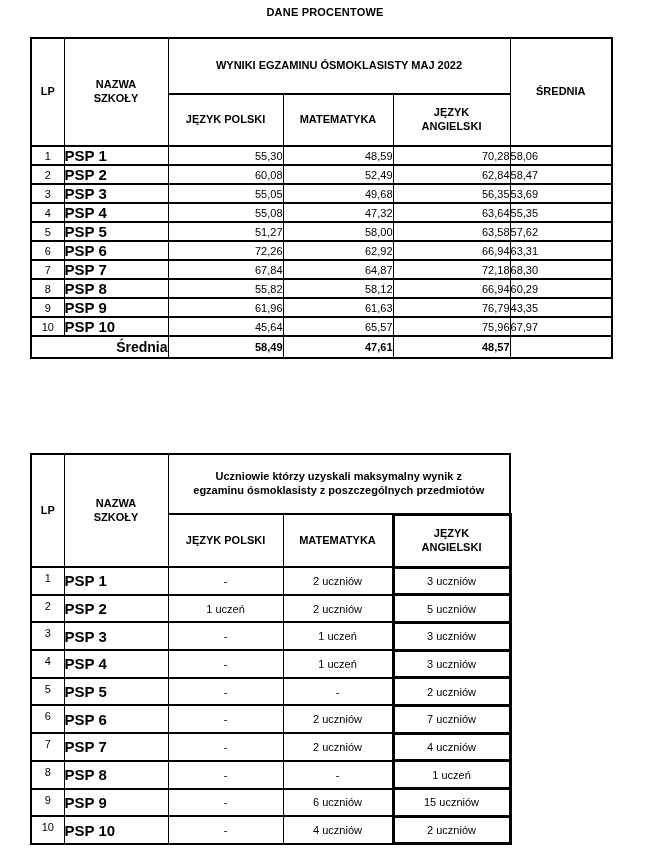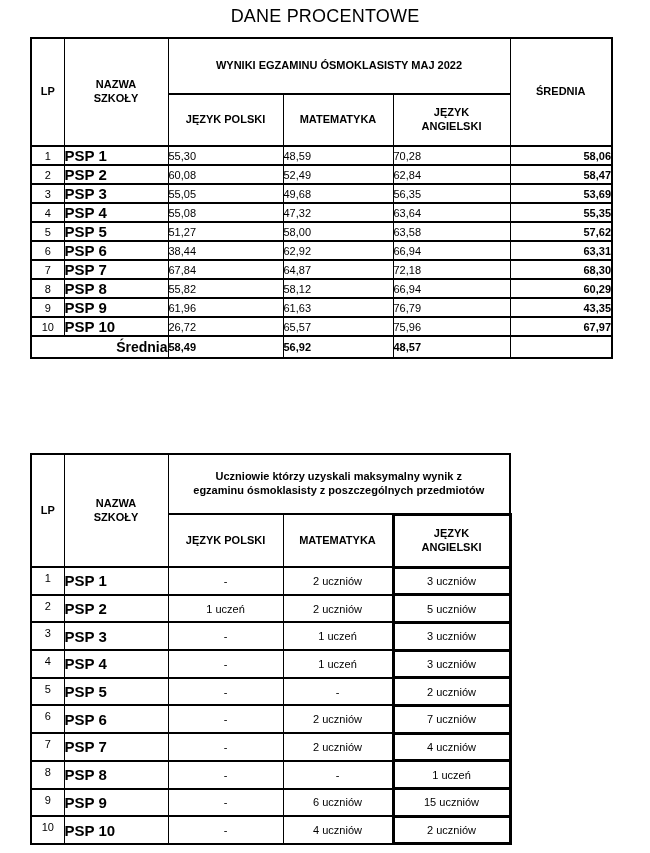--- a/index.html
+++ b/index.html
@@ -3,21 +3,21 @@
 <meta charset="utf-8">
 <style>
   html, body { margin: 0; padding: 0; background: #ffffff; }
   body {
     width: 650px; height: 853px; position: relative;
     font-family: "Liberation Sans", sans-serif;
     color: #000; -webkit-font-smoothing: antialiased;
   }
   .page-title {
     position: absolute; top: 6px; left: 0; width: 650px;
-    text-align: center; font-weight: normal; font-size: 18px; letter-spacing: .2px;
+    text-align: center; font-weight: bold; font-size: 11px; letter-spacing: .2px;
   }
   table.t {
     position: absolute; border-collapse: collapse; table-layout: fixed;
     border: 2px solid #000; font-size: 11px;
   }
   .t th, .t td {
     border: 1px solid #000;
     border-top-width: 2px; border-bottom-width: 2px;
     padding: 0; overflow: hidden; vertical-align: middle;
   }
@@ -33,22 +33,22 @@
   #table2 tr.data-row { height: 27.7px; }
   tr.summary-row { height: 22px; }
 
   .narrow { display: inline-block; max-width: 82px; }
   .school-h-span { display: inline-block; max-width: 64px; }
   .group-h-span { display: inline-block; max-width: 300px; }
 
   .lp { text-align: center; font-size: 11px; }
   #table2 .lp { vertical-align: top; padding-top: 4px; }
   .school { font-weight: bold; text-align: left; padding-left: 2px; font-size: 15px; }
-  .num { padding-right: 3px; margin-top: 8px; }
-  .avg { text-align: right; padding-right: 4px; font-weight: bold; border-radius: 7px; }
+  .num { text-align: right; padding-right: 3px; margin-top: 8px; }
+  .avg { padding-right: 4px; font-weight: normal; border-radius: 7px; }
   .b { font-weight: bold; }
   .ctr { text-align: center; }
   .sum-label { text-align: right; font-weight: bold; font-size: 14px; padding-right: 1px; }
   #table2 td.eng, #table2 th.eng { border-width: 3px; }
 </style>
 </head>
 <body>
 
 <div class="page-title">DANE PROCENTOWE</div>
 
@@ -109,21 +109,21 @@
     <td class="lp">5</td>
     <td class="school">PSP 5</td>
     <td class="num">51,27</td>
     <td class="num">58,00</td>
     <td class="num">63,58</td>
     <td class="avg">57,62</td>
   </tr>
   <tr class="data-row">
     <td class="lp">6</td>
     <td class="school">PSP 6</td>
-    <td class="num">38,44</td>
+    <td class="num">72,26</td>
     <td class="num">62,92</td>
     <td class="num">66,94</td>
     <td class="avg">63,31</td>
   </tr>
   <tr class="data-row">
     <td class="lp">7</td>
     <td class="school">PSP 7</td>
     <td class="num">67,84</td>
     <td class="num">64,87</td>
     <td class="num">72,18</td>
@@ -141,29 +141,29 @@
     <td class="lp">9</td>
     <td class="school">PSP 9</td>
     <td class="num">61,96</td>
     <td class="num">61,63</td>
     <td class="num">76,79</td>
     <td class="avg">43,35</td>
   </tr>
   <tr class="data-row">
     <td class="lp">10</td>
     <td class="school">PSP 10</td>
-    <td class="num">26,72</td>
+    <td class="num">45,64</td>
     <td class="num">65,57</td>
     <td class="num">75,96</td>
     <td class="avg">67,97</td>
   </tr>
   <tr class="summary-row">
     <td colspan="2" class="sum-label">Średnia</td>
     <td class="num b">58,49</td>
-    <td class="num b">56,92</td>
+    <td class="num b">47,61</td>
     <td class="num b">48,57</td>
     <td class="avg"></td>
   </tr>
 </tbody>
   </table>
 
 <table class="t" id="table2">
   <colgroup>
     <col style="width:33px">
       <col style="width:104px">

